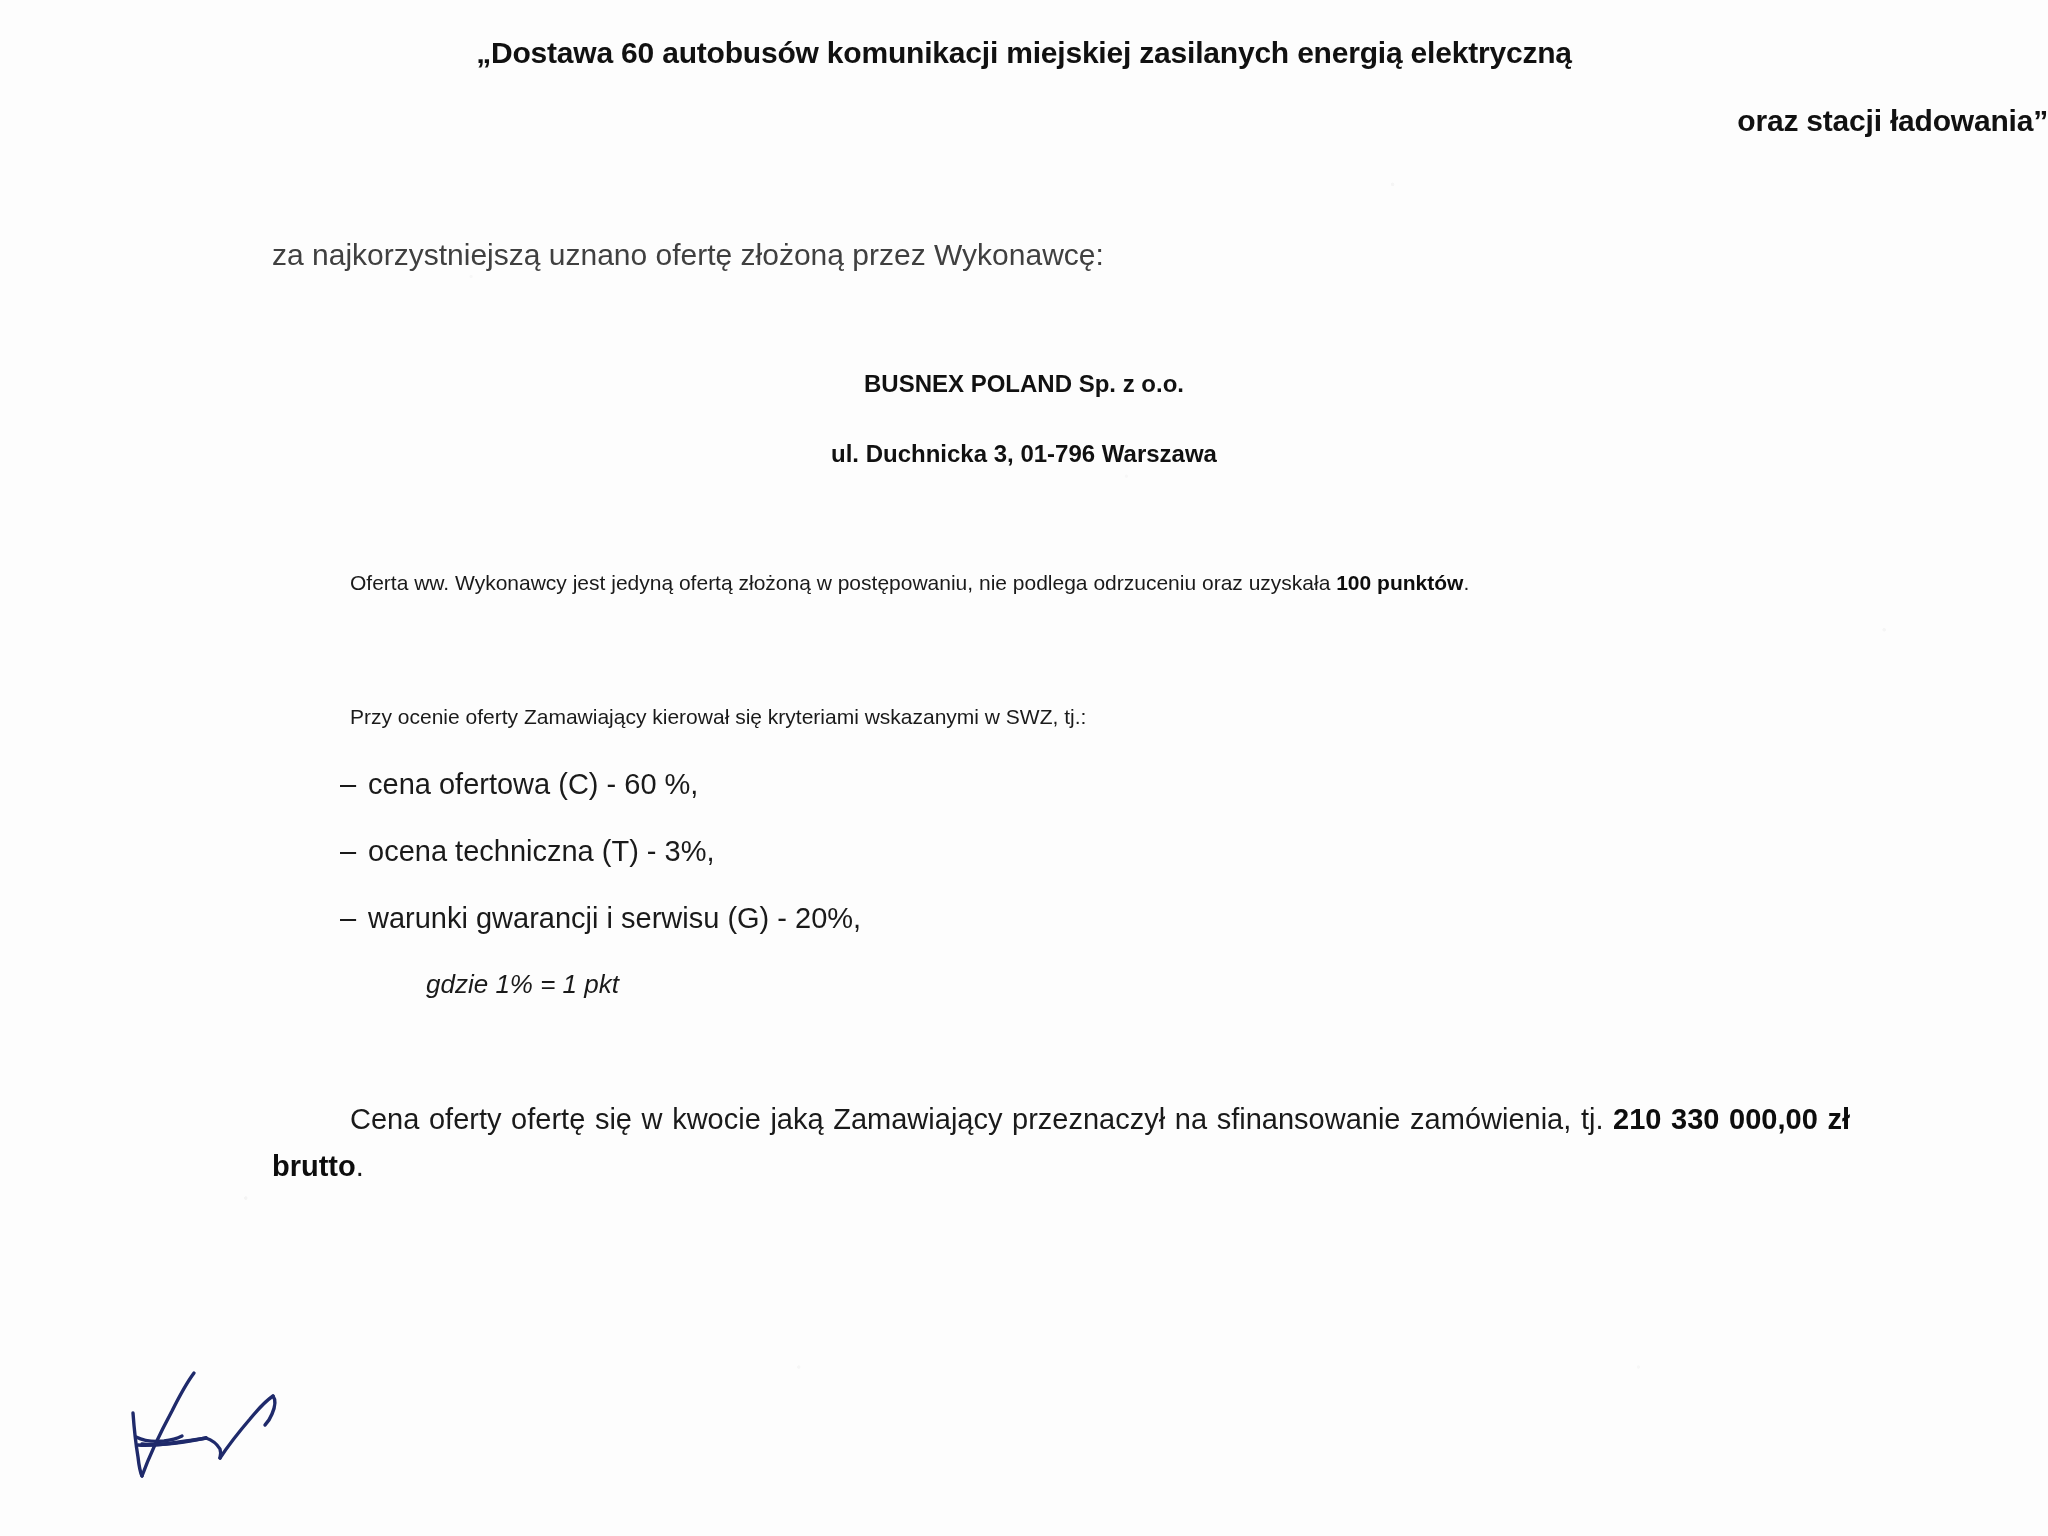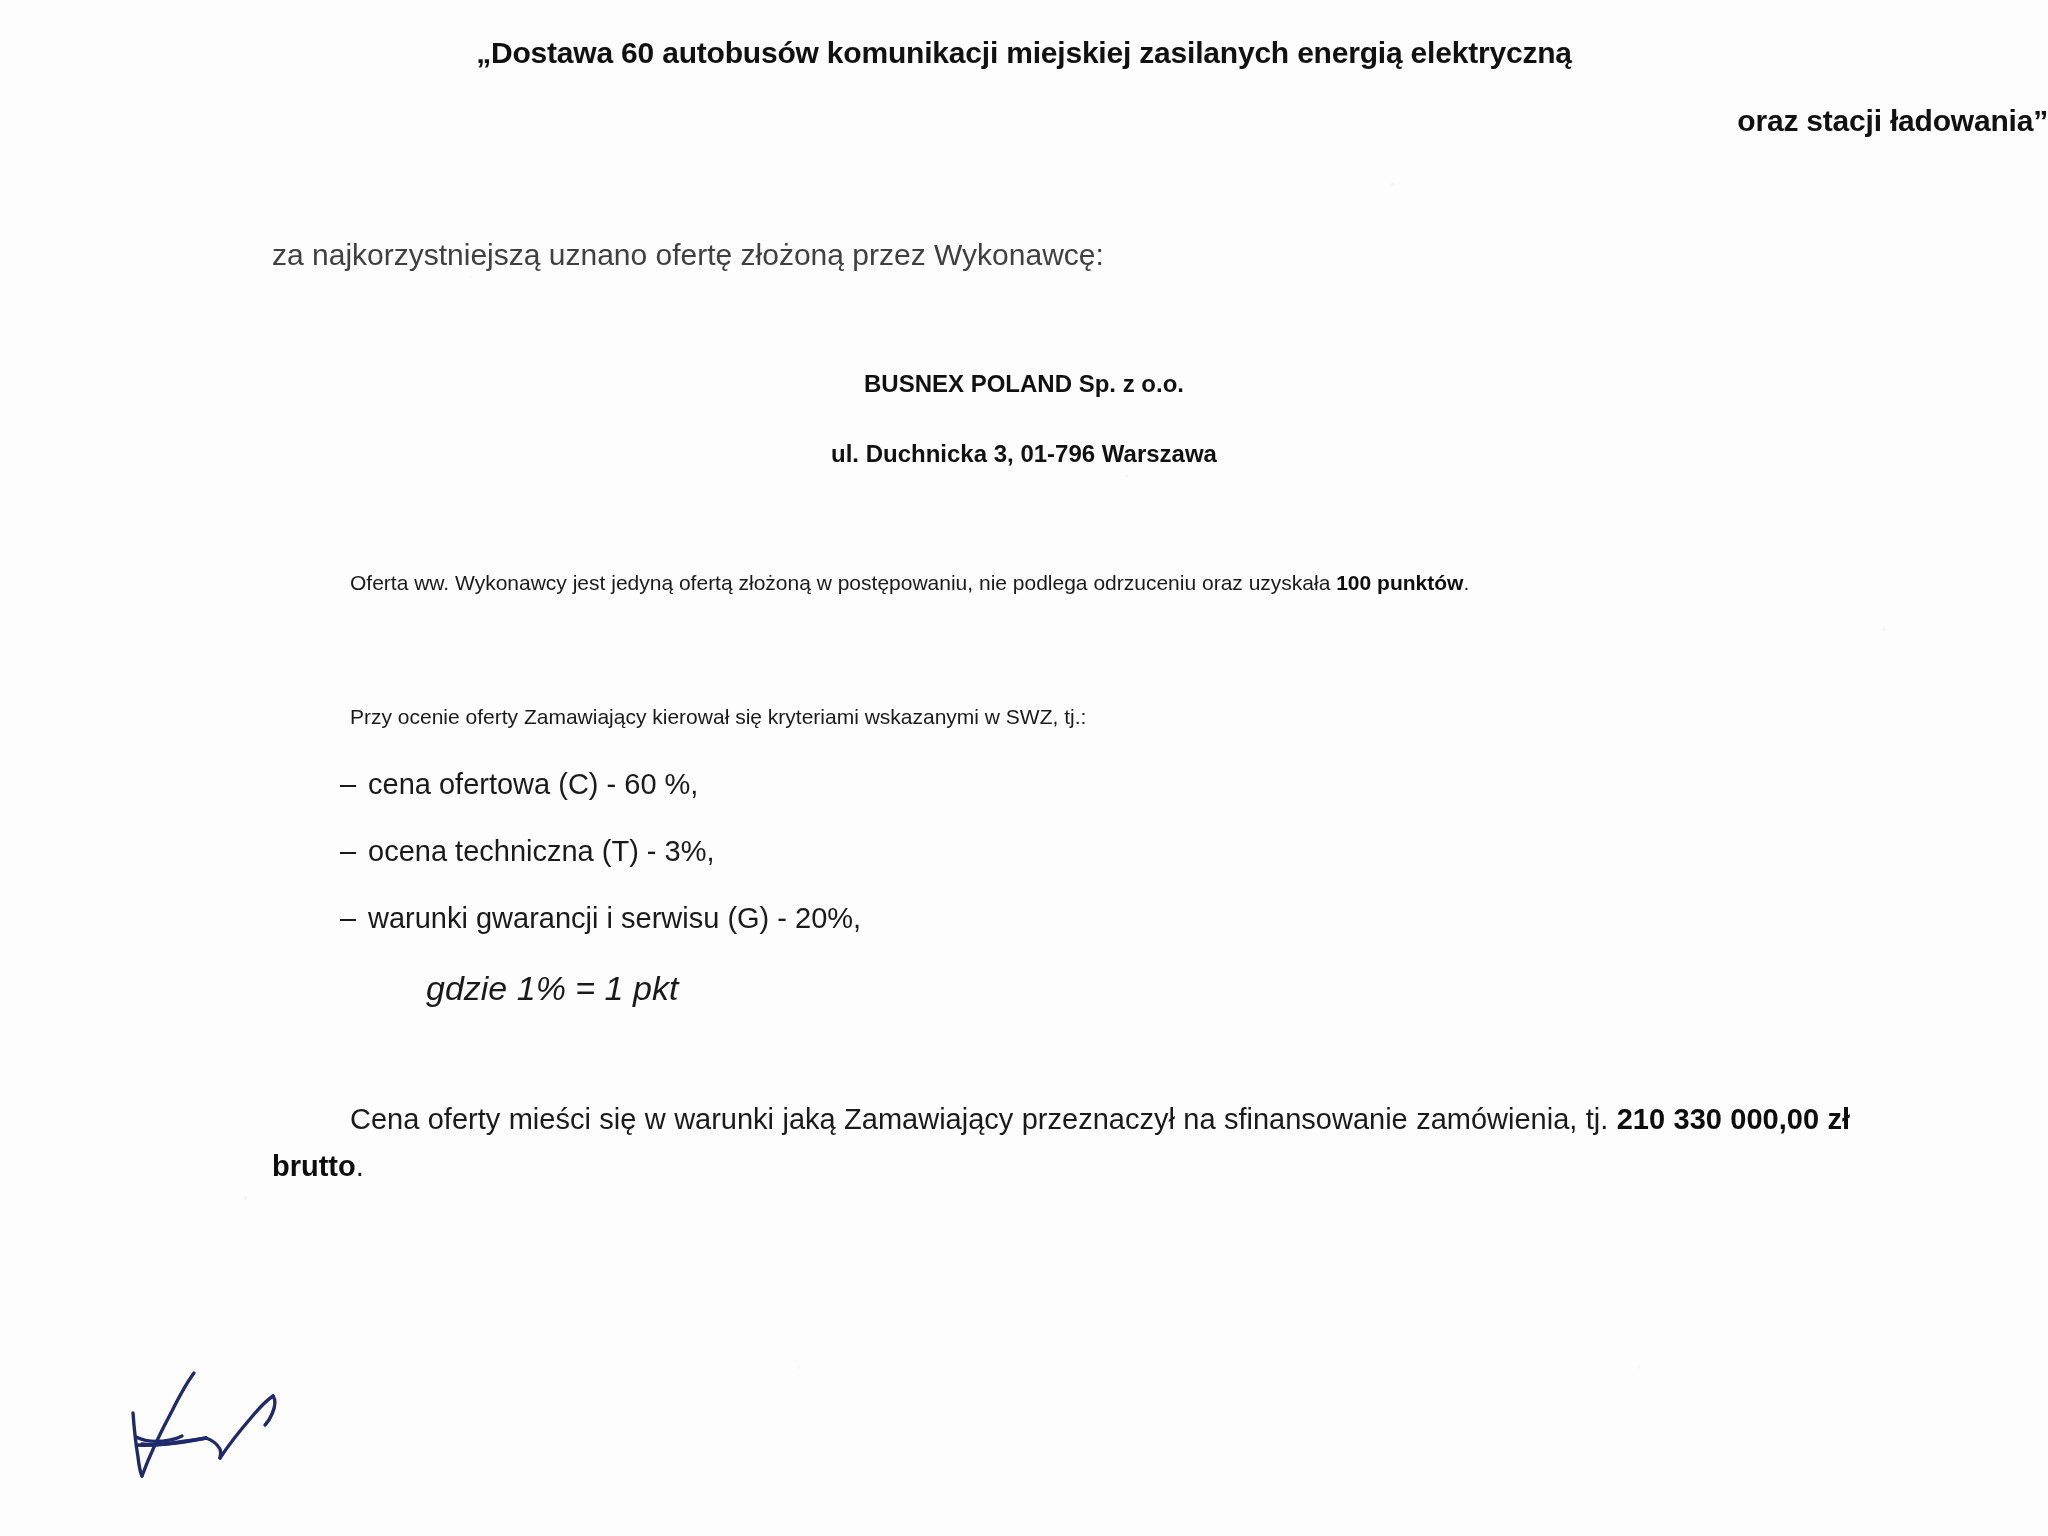--- a/index.html
+++ b/index.html
@@ -113,21 +113,21 @@
     box-sizing: border-box;
     color: #1a1a1a;
   }
   .criteria-text {
     flex: 1 1 auto;
     padding-left: 28px;
   }
   .criteria-note {
     padding-left: 154px;
     font-style: italic;
-    font-size: 34px;
+    font-size: 26px;
     color: #1a1a1a;
     margin-top: 12px;
   }
 
   .para-amount {
     position: absolute;
     left: 272px;
     top: 1096px;
     width: 1578px;
     font-size: 29px;
@@ -185,21 +185,21 @@
 
     <div class="criteria-item">
       <span class="criteria-dash">–</span>
       <span class="criteria-text">warunki gwarancji i serwisu (G) - 20%,</span>
     </div>
 
     <div class="criteria-note">gdzie 1% = 1 pkt</div>
   </div>
 
   <div class="para-amount">
-    <span>Cena oferty mieści się w warunki jaką Zamawiający przeznaczył na sfinansowanie zamówienia, tj. </span><b>210 330 000,00 zł brutto</b><span>.</span>
+    <span>Cena oferty ofertę się w kwocie jaką Zamawiający przeznaczył na sfinansowanie zamówienia, tj. </span><b>210 330 000,00 zł brutto</b><span>.</span>
   </div>
 
   <div class="signature">
     <svg viewBox="0 0 230 160" xmlns="http://www.w3.org/2000/svg">
       <g fill="none" stroke="#1f2a6b" stroke-width="3.4" stroke-linecap="round" stroke-linejoin="round">
         <path d="M13 68 C 14 82, 16 100, 18 112 C 19 121, 20 127, 22 131"></path>
         <path d="M22 131 C 26 120, 38 92, 52 66 C 60 50, 68 36, 74 28"></path>
         <path d="M16 92 C 24 96, 34 97, 44 96 C 52 95, 58 93, 62 91"></path>
         <path d="M18 100 C 30 101, 48 99, 66 96 C 74 95, 80 94, 86 93"></path>
         <path d="M86 93 C 76 95, 60 98, 46 99 C 36 100, 28 100, 22 99"></path>

